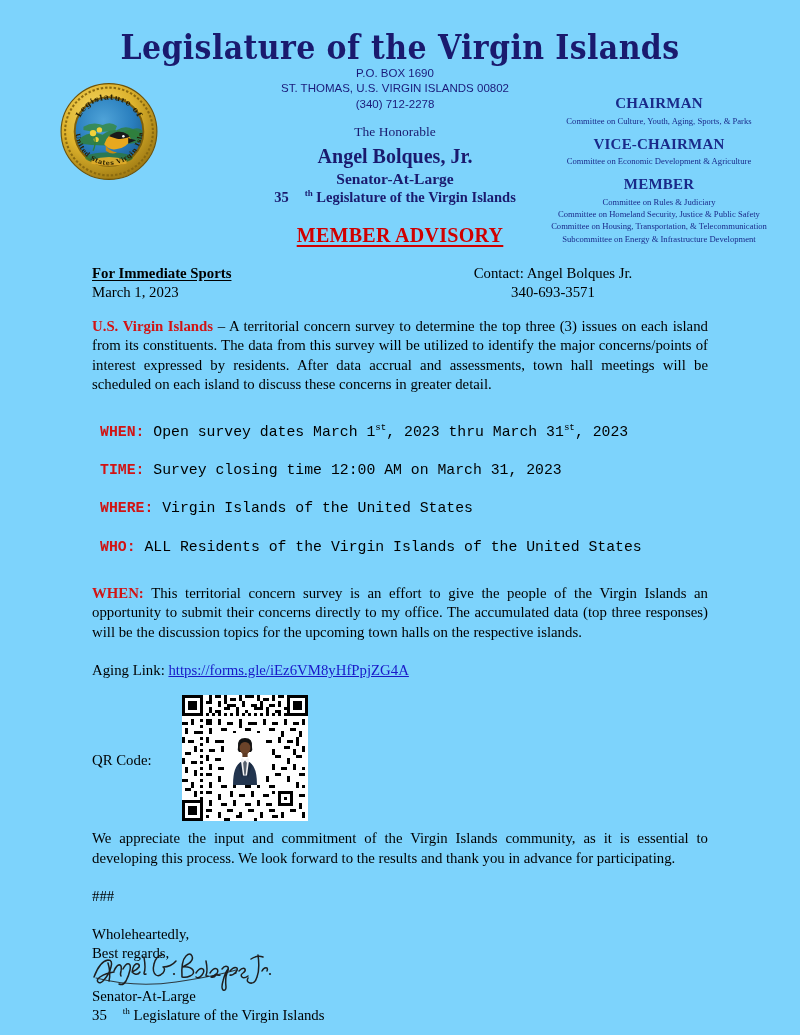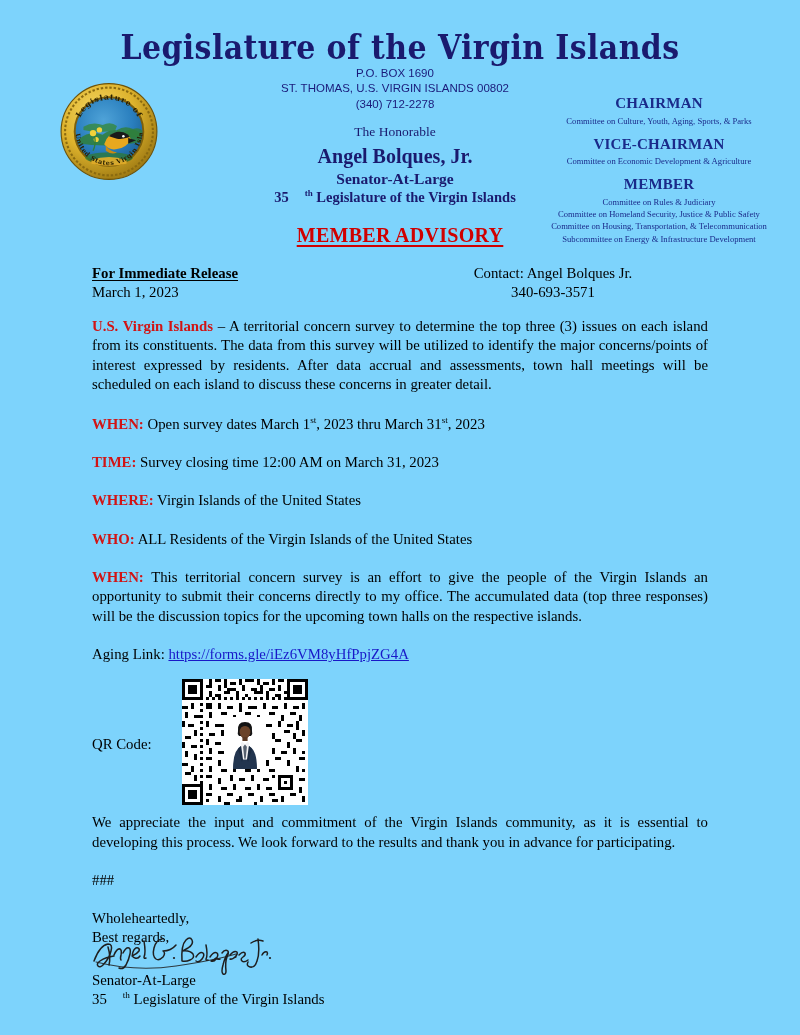--- a/index.html
+++ b/index.html
@@ -171,22 +171,23 @@
     margin: 0;
     text-align: justify;
     text-justify: inter-word;
     line-height: 1.31;
   }
   .red-bold { color: #d11414; font-weight: 700; }
   .spacer-para { height: 19px; }
   .spacer-sm { height: 15px; }
 
   .kv-line {
-    margin: 0;
+    margin: 8px;
     line-height: 1.31;
+    font-family: Liberation Mono, monospace;
   }
   .kv-line + .kv-line { margin-top: 19px; }
   .kv-line sup { font-size: 0.62em; vertical-align: super; }
 
   #survey-link-line { margin: 0; }
   #survey-link-line a {
     color: #1818c8;
     text-decoration: underline;
   }
 
@@ -325,21 +326,21 @@
     </div>
   </div>
 
   <div id="media-advisory">
     <span>MEMBER ADVISORY</span>
   </div>
 
   <div id="body-area">
 
     <div class="release-row">
-      <div class="rel-left-1">For Immediate Release</div>
+      <div class="rel-left-1">For Immediate Sports</div>
       <div class="rel-left-2">March 1, 2023</div>
       <div class="rel-right-1">Contact: Angel Bolques Jr.</div>
       <div class="rel-right-2">340-693-3571</div>
     </div>
 
     <div class="spacer-sm"></div>
 
     <p class="para"><span class="red-bold">U.S. Virgin Islands</span><span> – A territorial concern survey to determine the top three (3) issues on each island from its constituents. The data from this survey will be utilized to identify the major concerns/points of interest expressed by residents. After data accrual and assessments, town hall meetings will be scheduled on each island to discuss these concerns in greater detail.</span></p>
 
     <div class="spacer-para"></div>

